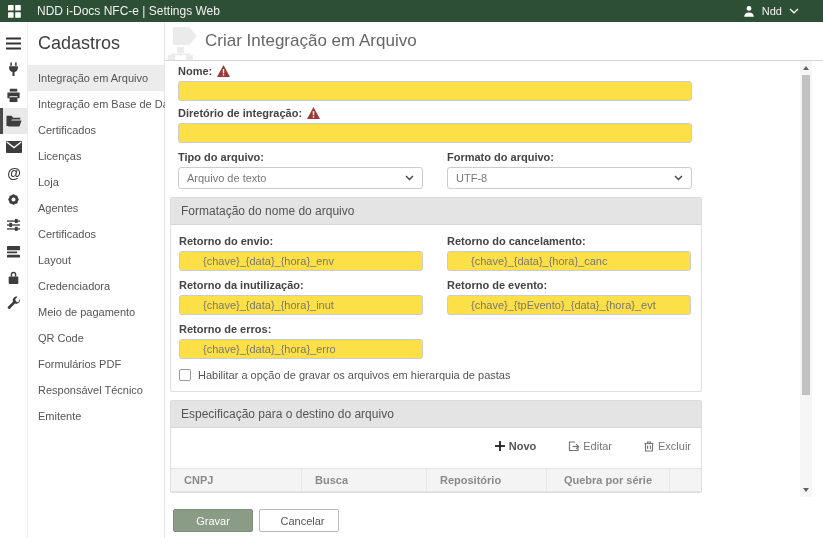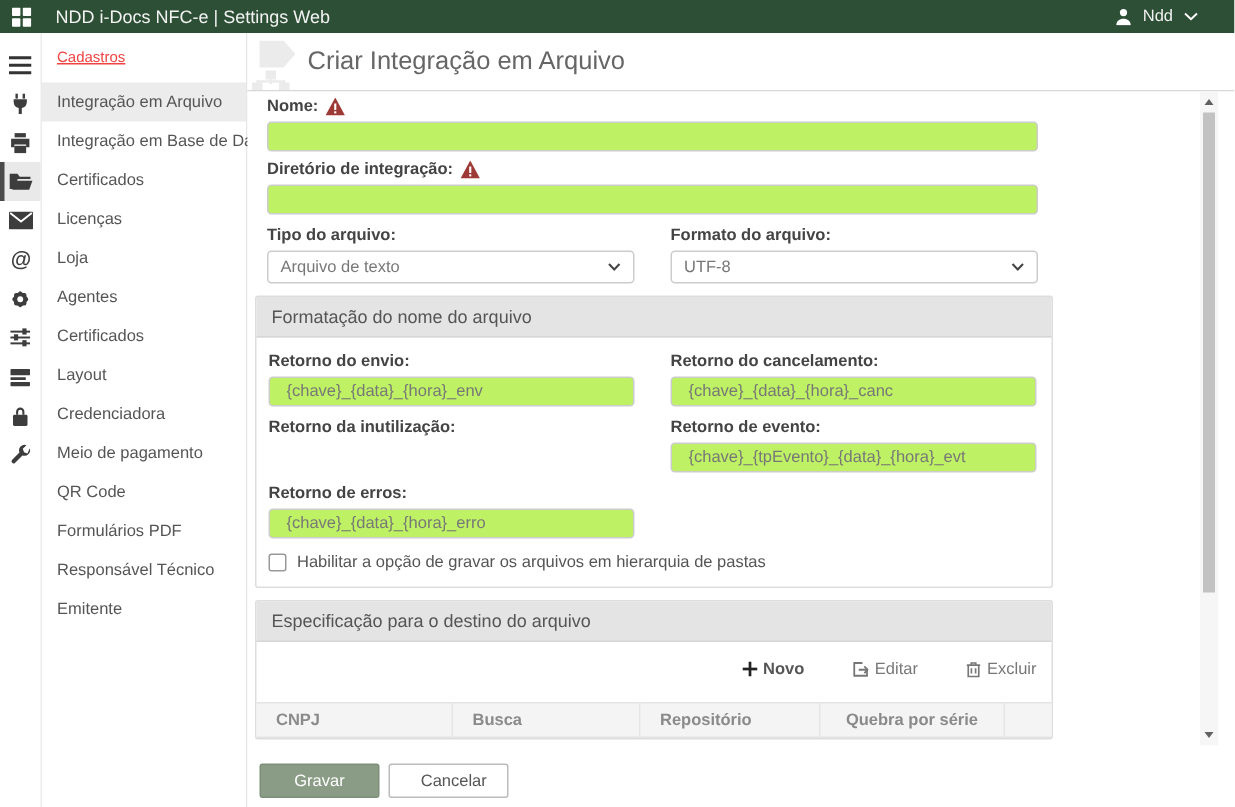--- a/index.html
+++ b/index.html
@@ -21,39 +21,39 @@
   .user-menu { margin-left:auto; margin-right:24px; display:flex; align-items:center; gap:7px; font-size:11px; cursor:pointer; }
 
   
   .app { flex:1; display:flex; min-height:0; }
 
   .rail { width:28px; flex:0 0 28px; background:#fff; border-right:1px solid #ececec; padding-top:8px; }
   .rail-item { height:26px; display:flex; align-items:center; justify-content:center; color:#3d3d3d; cursor:pointer; }
   .rail-item.selected { background:#e9e9e9; box-shadow:inset 3px 0 0 #4a4a4a; }
 
   .sidebar { width:137px; flex:0 0 137px; background:#fff; border-right:1px solid #e6e6e6; }
-  .sidebar-header { font-size:10px; color:#ef4444; padding:11px 0 11px 10px;text-decoration:underline; }
+  .sidebar-header { font-size:18px; color:#404040; padding:11px 0 11px 10px; }
   .side-item { font-size:11px; color:#555; padding:7px 6px 7px 10px; cursor:pointer; white-space:nowrap; }
   .side-item.selected { background:var(--selected-item-bg,#ececec); }
 
   .main { flex:1; display:flex; flex-direction:column; min-width:0; position:relative; }
 
   .titlebar { height:39px; flex:0 0 39px; background:#fff; border-bottom:1px solid #d8d8d8; position:relative; display:flex; align-items:center; overflow:hidden; }
   .watermark { position:absolute; left:2px; top:5px; }
   .page-title { font-size:17px; font-weight:400; color:#666; margin:0 0 0 40px; position:relative; }
 
   
   .content { flex:1; position:relative; overflow:hidden; padding:2px 0 0 5px; background:#fff; }
   .form-col { width:532px; }
   .fields-inset { padding:0 10px 0 8px; }
 
   .field-label { display:flex; align-items:center; gap:5px; font-size:11px; font-weight:700; color:#444; margin:2px 0 4px; }
   .txt-input {
     width:100%; height:20px; border:1px solid #ccc; border-radius:3px;
-    font-family:"Liberation Sans",sans-serif; font-size:11px; color:#777; padding:0 11px; outline:none; background:#bef264;
+    font-family:"Liberation Sans",sans-serif; font-size:11px; color:#777; padding:0 23px; outline:none; background:#fde047;
   }
   .two-col { display:grid; grid-template-columns:1fr 1fr; column-gap:24px; }
   .mt10 { margin-top:6px; }
   .fake-select {
     height:22px; border:1px solid #ccc; border-radius:3px; background:#fff;
     display:flex; align-items:center; justify-content:space-between; padding:0 8px;
     font-size:11px; color:#777; cursor:pointer;
   }
 
   .panel { width:532px; border:1px solid #ddd; border-radius:2px; margin-top:8px; background:#fff; }
@@ -333,20 +333,21 @@
                     <span>Retorno do cancelamento:</span>
                   </div>
                 <input class="txt-input" type="text" value="{chave}_{data}_{hora}_canc" style="">
               </div>
             </div>
             <div class="two-col mt10">
               <div>
                 <div class="field-label">
                     <span>Retorno da inutilização:</span>
                   </div>
+                <input class="txt-input" type="text" value="{chave}_{data}_{hora}_inut" style="">
               </div>
               <div>
                 <div class="field-label">
                     <span>Retorno de evento:</span>
                   </div>
                 <input class="txt-input" type="text" value="{chave}_{tpEvento}_{data}_{hora}_evt" style="">
               </div>
             </div>
             <div class="two-col mt10">
               <div>

